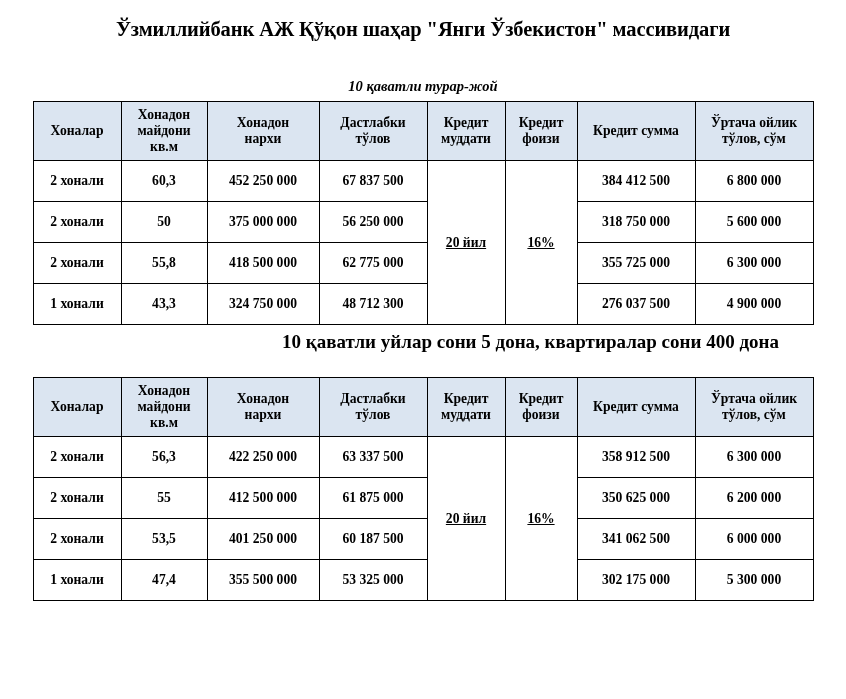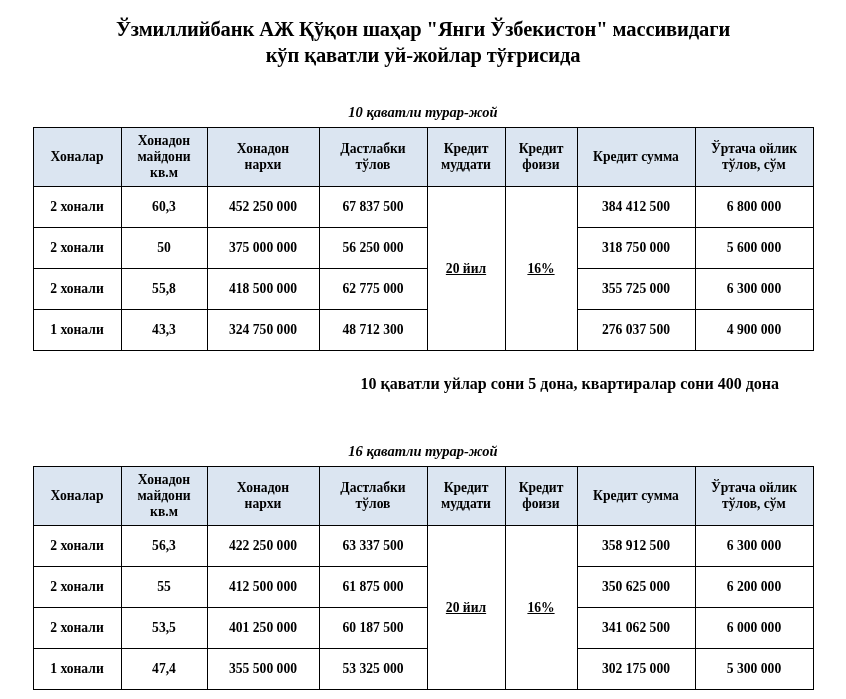--- a/index.html
+++ b/index.html
@@ -81,33 +81,32 @@
   .col3 { width: 112px; }
   .col4 { width: 108px; }
   .col5 { width: 78px; }
   .col6 { width: 72px; }
   .col7 { width: 118px; }
   .col8 { width: 118px; }
 
   .section-note {
     text-align: right;
     font-weight: bold;
-    font-size: 16px;
-    margin: 24px 45px 0 0;
+    font-size: 19px;
+    margin: 6px 45px 0 0;
   }
   .gap { height: 14px; }
 </style>
 </head>
 <body>
 
 <div class="page">
 
   <div class="doc-title">
     <span class="line line1">Ўзмиллийбанк АЖ Қўқон шаҳар "Янги Ўзбекистон" массивидаги</span>
-    <span class="line line2">кўп қаватли уй-жойлар тўғрисида</span>
   </div>
 
   <div class="section">
     <div class="section-caption">10 қаватли турар-жой</div>
     <table class="data">
       <colgroup>
         <col class="col1">
           <col class="col2">
           <col class="col3">
           <col class="col4">
@@ -183,21 +182,20 @@
           <td class="c-monthly">4 900 000</td>
         </tr>
       </tbody>
     </table>
     <div class="section-note">10 қаватли уйлар сони 5 дона, квартиралар сони 400 дона</div>
   </div>
 
   <div class="gap"></div>
 
   <div class="section">
-    <div class="section-caption">16 қаватли турар-жой</div>
     <table class="data">
       <colgroup>
         <col class="col1">
           <col class="col2">
           <col class="col3">
           <col class="col4">
         <col class="col5">
           <col class="col6">
           <col class="col7">
           <col class="col8">

